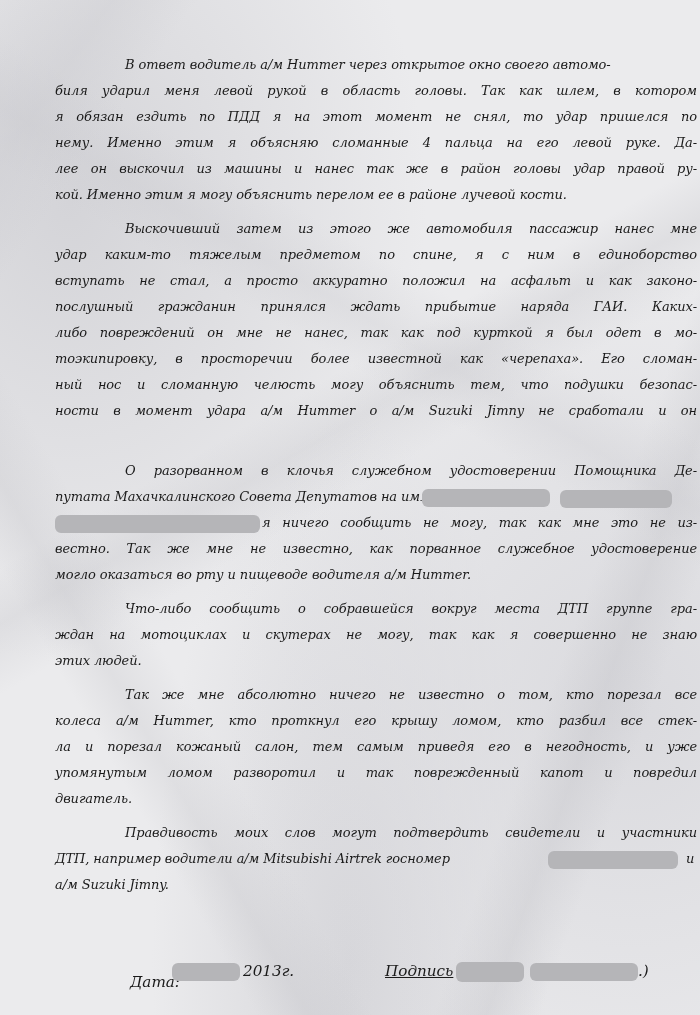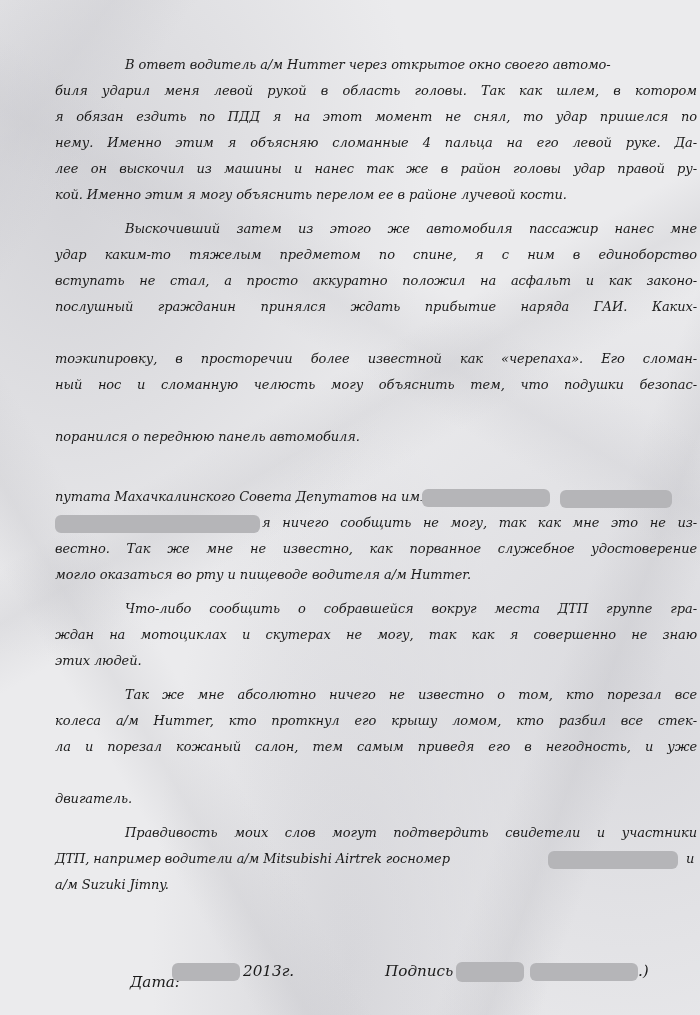--- a/index.html
+++ b/index.html
@@ -68,48 +68,51 @@
   <div class="line just" style="left:55px; top:78px; width:642px;">биля ударил меня левой рукой в область головы. Так как шлем, в котором</div>
   <div class="line just" style="left:55px; top:104px; width:642px;">я обязан ездить по ПДД я на этот момент не снял, то удар пришелся по</div>
   <div class="line just" style="left:55px; top:130px; width:642px;">нему. Именно этим я объясняю сломанные 4 пальца на его левой руке. Да-</div>
   <div class="line just" style="left:55px; top:156px; width:642px;">лее он выскочил из машины и нанес так же в район головы удар правой ру-</div>
   <div class="line" style="left:55px; top:182px;">кой. Именно этим я могу объяснить перелом ее в районе лучевой кости.</div>
 
   <div class="line just" style="left:125px; top:216px; width:572px;">Выскочивший затем из этого же автомобиля пассажир нанес мне</div>
   <div class="line just" style="left:55px; top:242px; width:642px;">удар каким-то тяжелым предметом по спине, я с ним в единоборство</div>
   <div class="line just" style="left:55px; top:268px; width:642px;">вступать не стал, а просто аккуратно положил на асфальт и как законо-</div>
   <div class="line just" style="left:55px; top:294px; width:642px;">послушный гражданин принялся ждать прибытие наряда ГАИ. Каких-</div>
+  <div class="line just" style="left:55px; top:320px; width:642px;">либо повреждений он мне не нанес, так как под курткой я был одет в мо-</div>
   <div class="line just" style="left:55px; top:372px; width:642px;">ный нос и сломанную челюсть могу объяснить тем, что подушки безопас-</div>
   <div class="line just" style="left:55px; top:346px; width:642px;">тоэкипировку, в просторечии более известной как «черепаха». Его сломан-</div>
-  <div class="line" style="left:55px; top:424px;">поранился о переднюю панель автомобиля.</div>
+  <div class="line just" style="left:55px; top:398px; width:642px;">ности в момент удара а/м Hummer о а/м Suzuki Jimny не сработали и он</div>
 
+  <div class="line just" style="left:125px; top:458px; width:572px;">О разорванном в клочья служебном удостоверении Помощника Де-</div>
   <div class="line" style="left:55px; top:484px;">путата Махачкалинского Совета Депутатов на имя</div>
   <span class="redact" style="position:absolute; left:422px; top:489px; width:128px;"></span>
   <span class="redact" style="position:absolute; left:560px; top:490px; width:112px;"></span>
   <span class="redact" style="position:absolute; left:55px; top:515px; width:205px;"></span>
   <div class="line just" style="left:262px; top:510px; width:435px;">я ничего сообщить не могу, так как мне это не из-</div>
   <div class="line just" style="left:55px; top:536px; width:642px;">вестно. Так же мне не известно, как порванное служебное удостоверение</div>
   <div class="line" style="left:55px; top:562px;">могло оказаться во рту и пищеводе водителя а/м Hummer.</div>
 
   <div class="line just" style="left:125px; top:596px; width:572px;">Что-либо сообщить о собравшейся вокруг места ДТП группе гра-</div>
   <div class="line just" style="left:55px; top:622px; width:642px;">ждан на мотоциклах и скутерах не могу, так как я совершенно не знаю</div>
   <div class="line" style="left:55px; top:648px;text-align:center;">этих людей.</div>
 
   <div class="line just" style="left:125px; top:682px; width:572px;">Так же мне абсолютно ничего не известно о том, кто порезал все</div>
   <div class="line just" style="left:55px; top:708px; width:642px;">колеса а/м Hummer, кто проткнул его крышу ломом, кто разбил все стек-</div>
   <div class="line just" style="left:55px; top:734px; width:642px;">ла и порезал кожаный салон, тем самым приведя его в негодность, и уже</div>
+  <div class="line just" style="left:55px; top:760px; width:642px;">упомянутым ломом разворотил и так поврежденный капот и повредил</div>
   <div class="line" style="left:55px; top:786px;">двигатель.</div>
 
   <div class="line just" style="left:125px; top:820px; width:572px;">Правдивость моих слов могут подтвердить свидетели и участники</div>
   <div class="line" style="left:55px; top:846px;">ДТП, например водители а/м Mitsubishi Airtrek госномер</div>
   <span class="redact" style="position:absolute; left:548px; top:851px; width:130px;"></span>
   <div class="line" style="left:686px; top:846px;">и</div>
   <div class="line" style="left:55px; top:872px;">а/м Suzuki Jimny.</div>
 
   <div class="footer-item" style="left:130px; top:958px;margin-top:11px;">Дата:</div>
   <span class="redact" style="position:absolute; left:172px; top:963px; width:68px;"></span>
   <div class="footer-item" style="left:243px; top:958px;">2013г.</div>
-  <div class="footer-item" style="left:385px; top:958px;">Подпись</div>
+  <div class="footer-item" style="left:385px; top:958px;text-decoration:underline;">Подпись</div>
   <span class="redact" style="position:absolute; left:456px; top:962px; width:68px; height:20px;"></span>
   <span class="redact" style="position:absolute; left:530px; top:963px; width:108px;"></span>
   <div class="footer-item" style="left:638px; top:958px;">.)</div>
 
 </div>
 
 </body></html>

